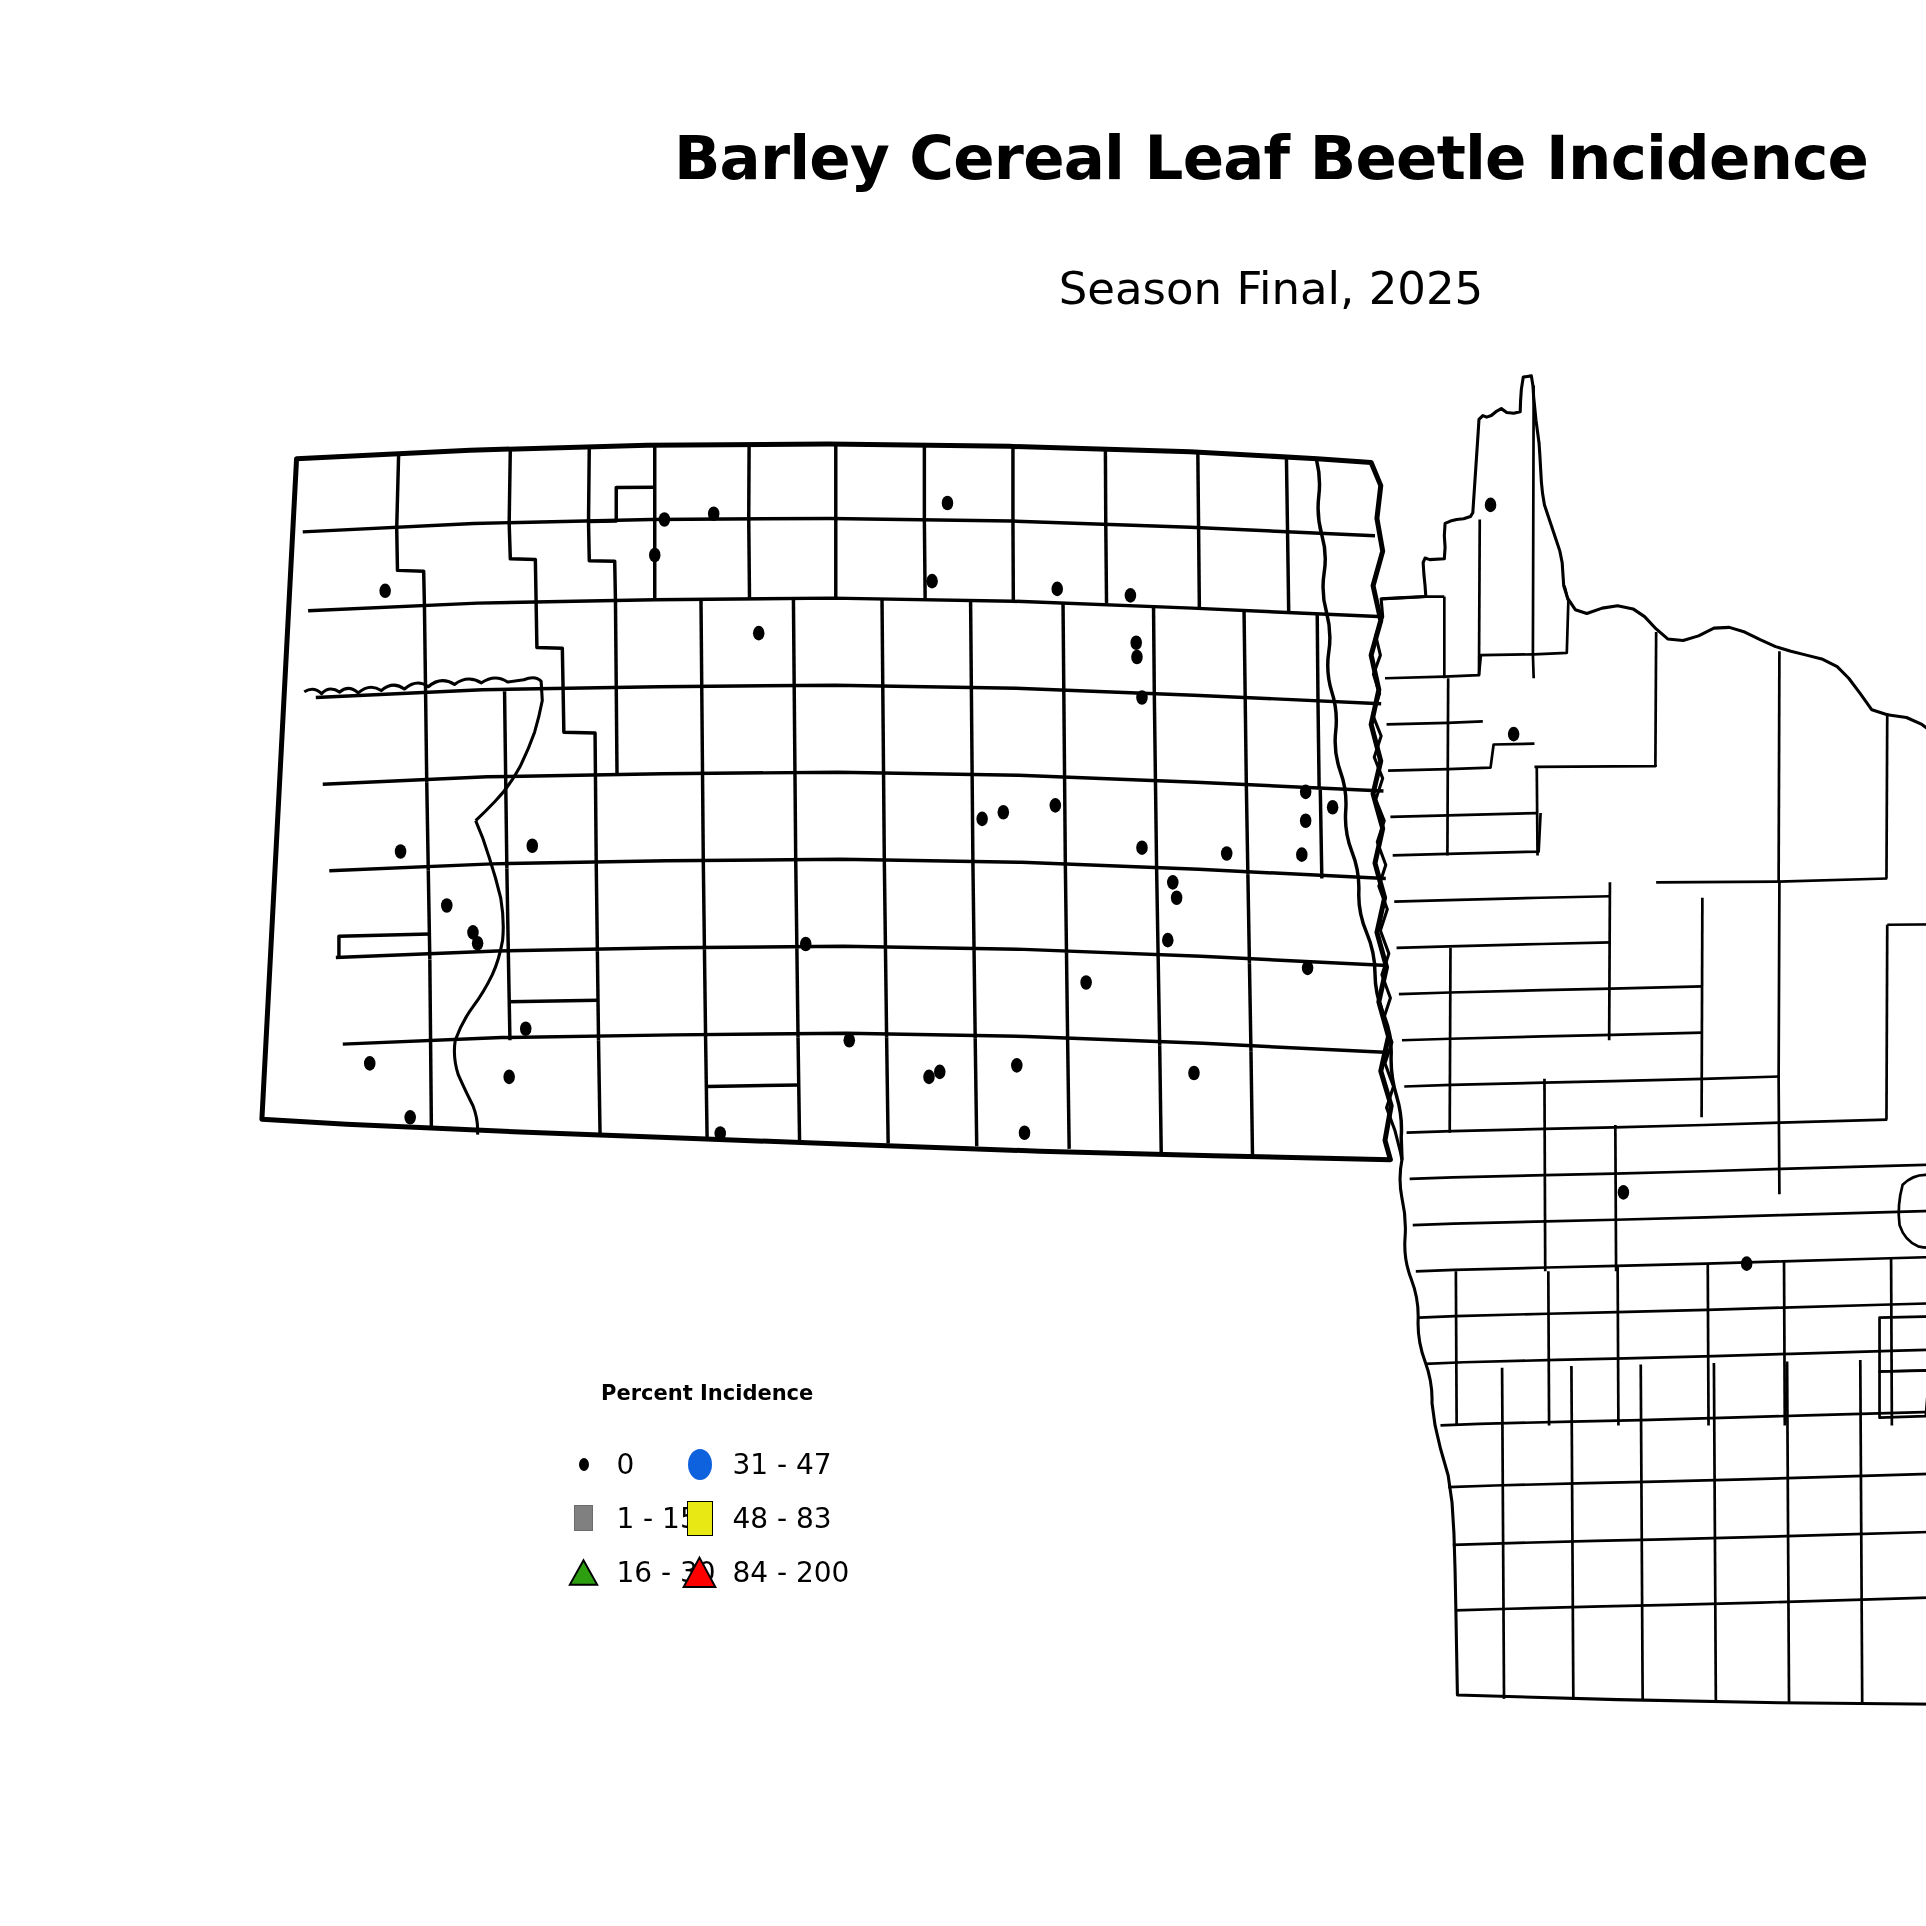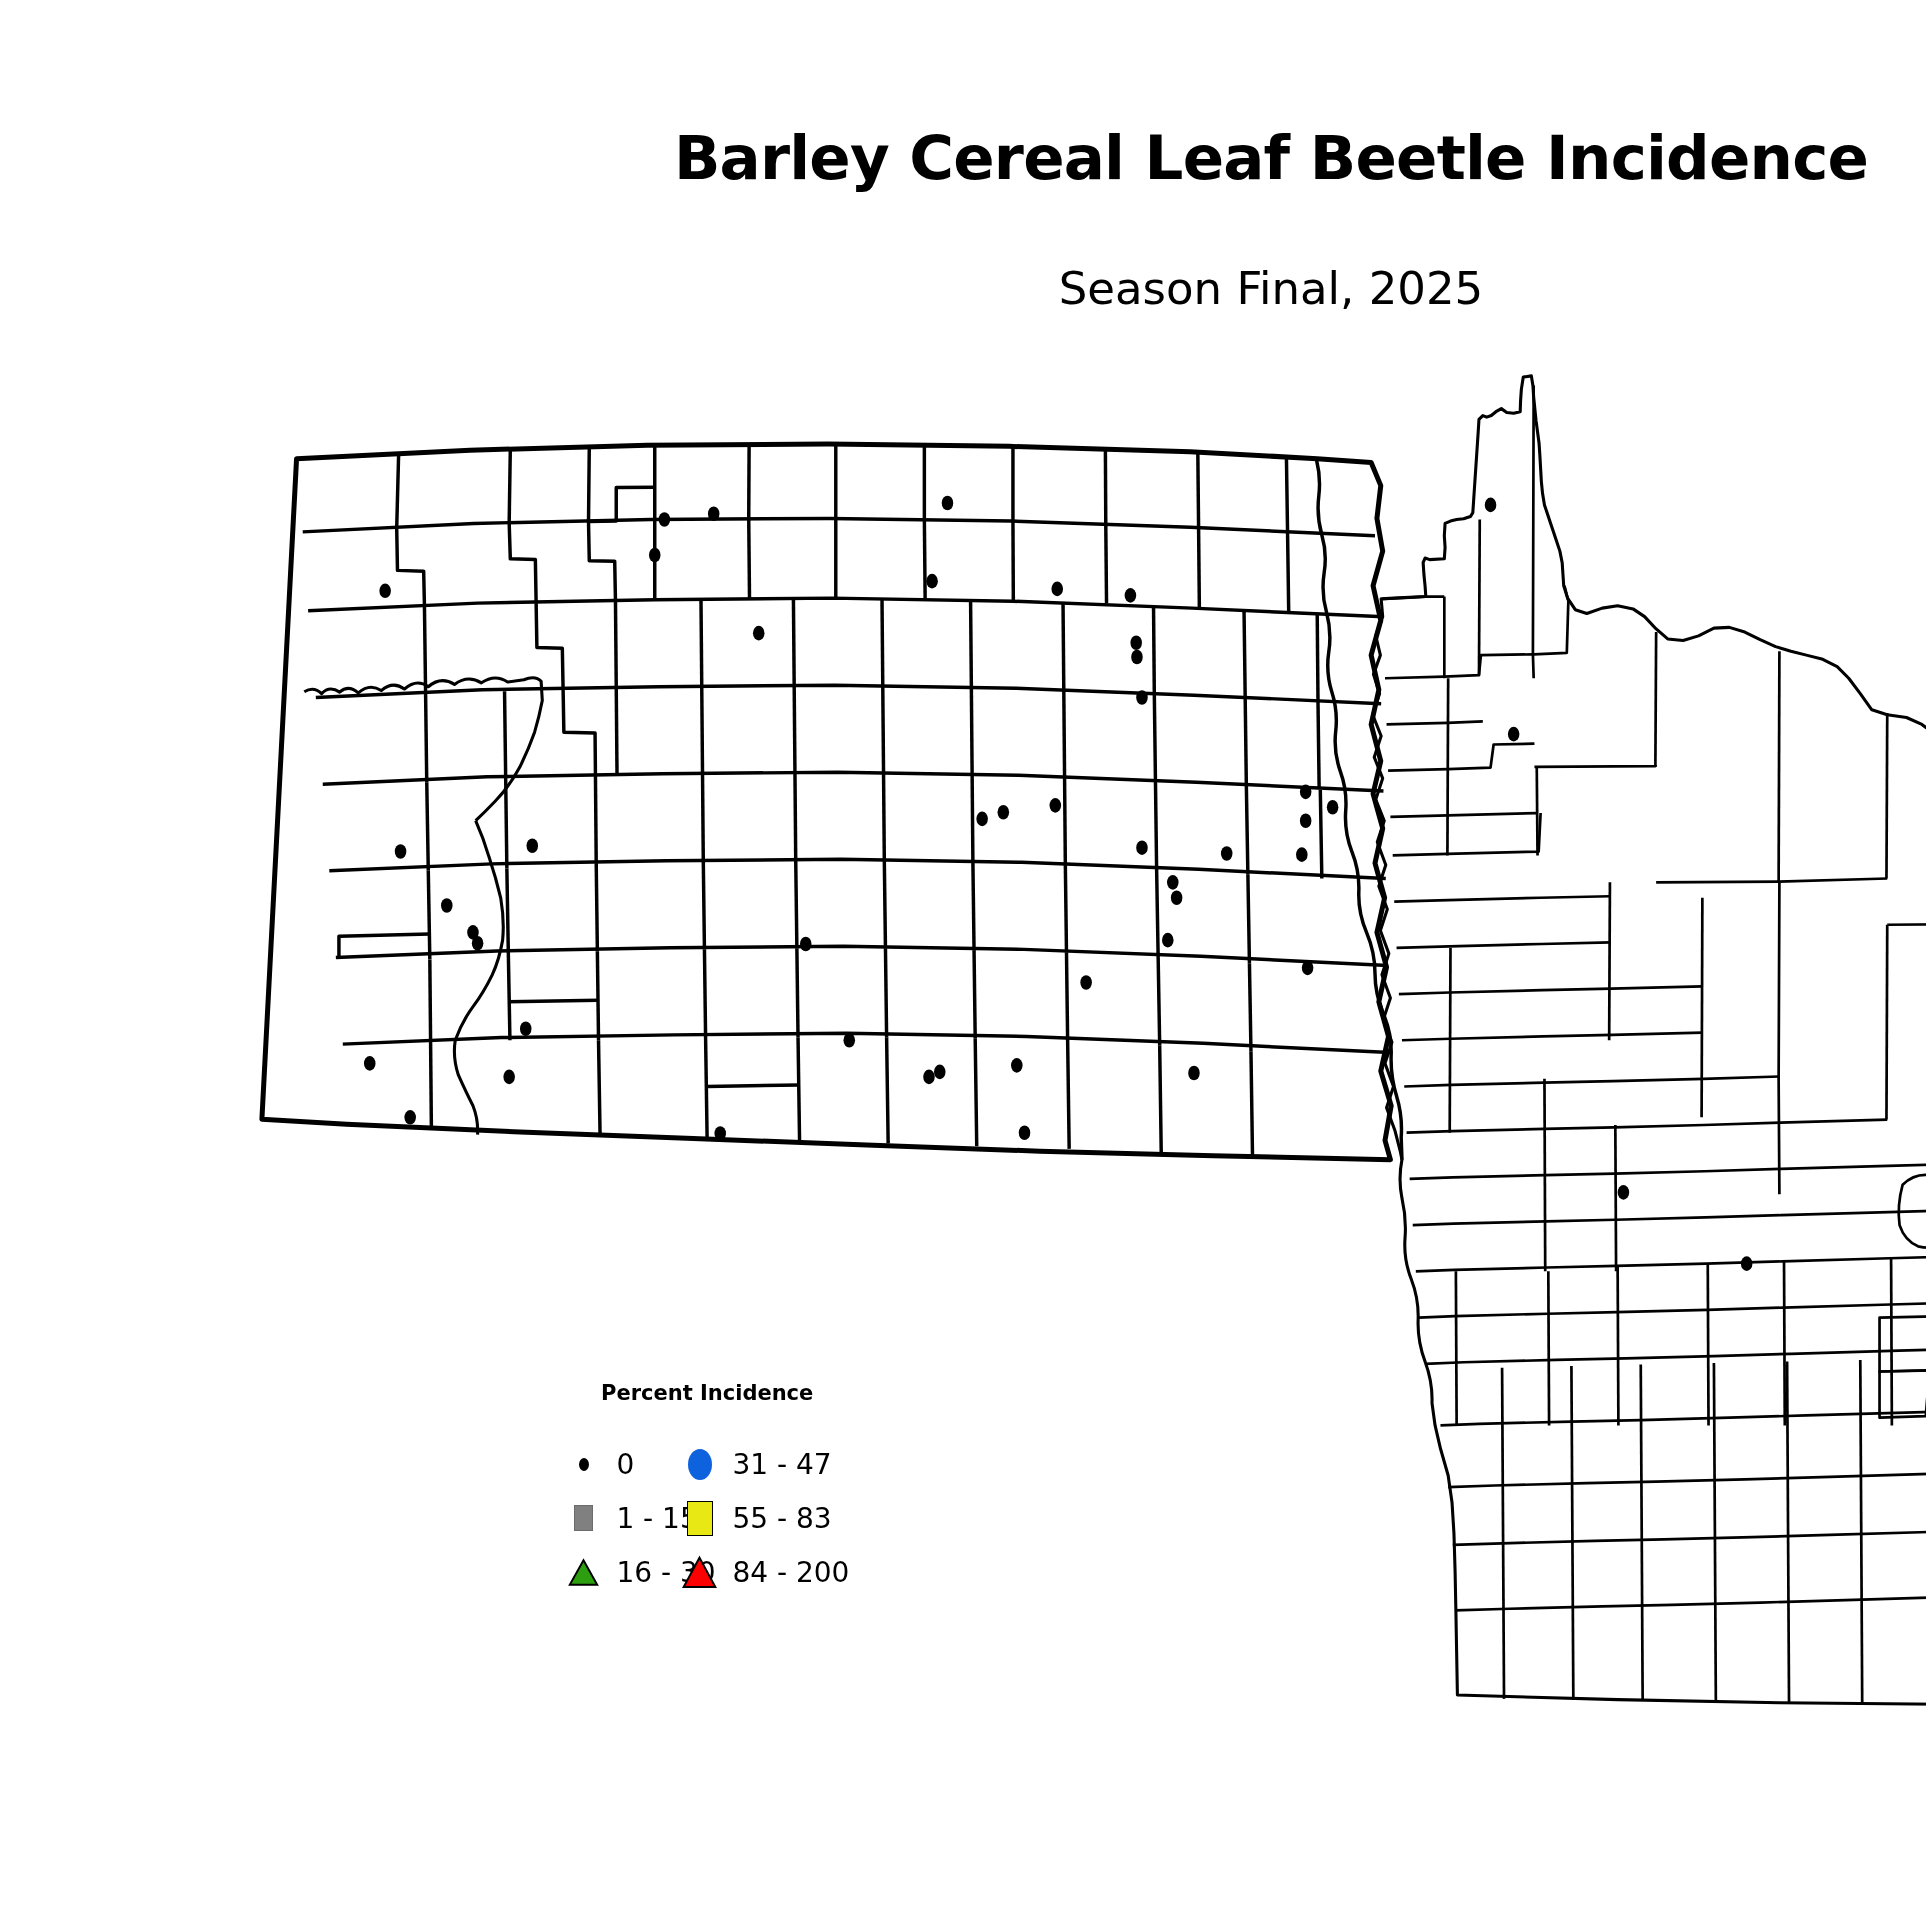--- a/index.html
+++ b/index.html
@@ -471,21 +471,21 @@
         <span class="legend-sym">
           <span class="sym-rect-small" id="sym-gray" style="background: rgb(128, 128, 128);"></span>
         </span>
         <span class="legend-label">1 - 15</span>
       </div>
 
       <div class="legend-item">
         <span class="legend-sym">
           <span class="sym-rect-big" id="sym-yellow" style="background: rgb(232, 232, 21);"></span>
         </span>
-        <span class="legend-label">55 - 83</span>
+        <span class="legend-label">48 - 83</span>
       </div>
 
       <div class="legend-item">
         <span class="legend-sym">
           <svg width="31" height="29" viewBox="0 0 80 76">
               <polygon id="sym-green" points="40,6 76,70 4,70" stroke="#000" stroke-width="5" fill="#2E9E11"></polygon>
             </svg>
         </span>
         <span class="legend-label">16 - 30</span>
       </div>

